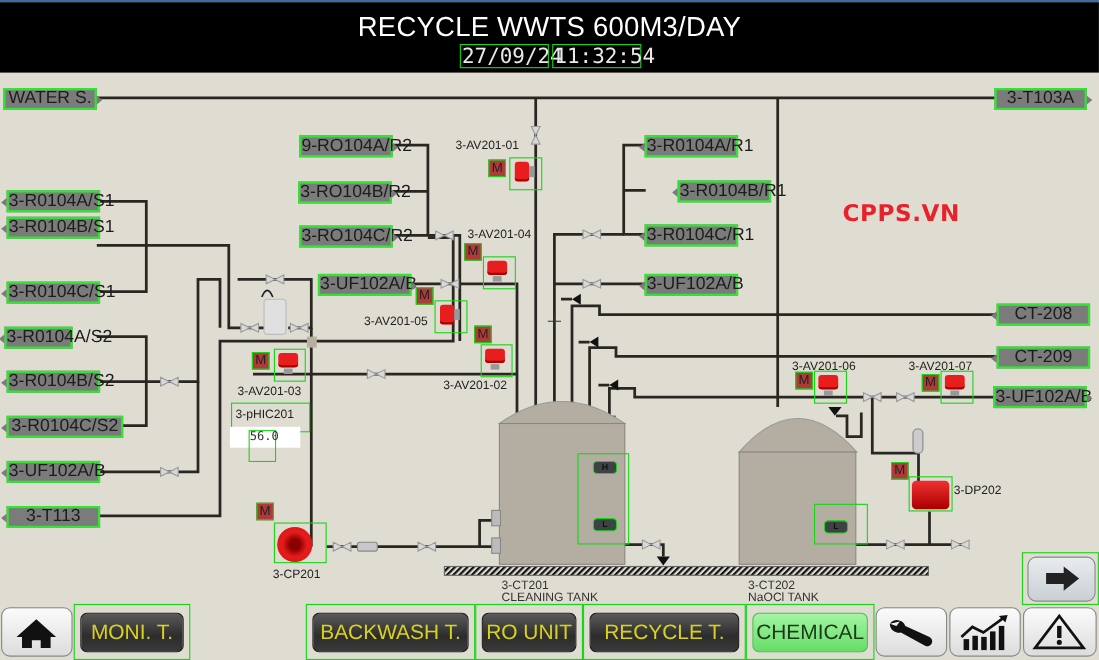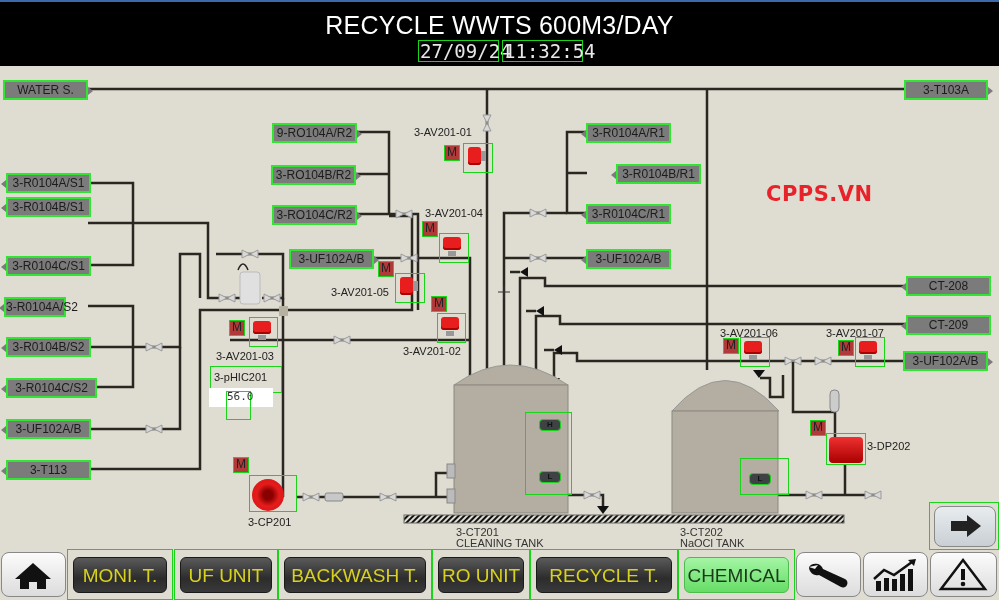--- a/index.html
+++ b/index.html
@@ -4,21 +4,21 @@
 <style>
 *{box-sizing:border-box;margin:0;padding:0}
 body{width:999px;height:600px;overflow:hidden;background:#dfdcd1;font-family:"Liberation Sans",sans-serif;position:relative}
 #topbar{position:absolute;left:0;top:0;width:999px;height:2px;background:#3c6aa8}
 #header{position:absolute;left:0;top:2px;width:999px;height:64px;background:#000;color:#fff;text-align:center}
 #title{position:absolute;left:0;width:999px;top:9px;font-size:25px;letter-spacing:0.2px}
 #date,#time{position:absolute;top:38px;height:22px;border:1px solid #19d419;font-size:19px;color:#e8e8e8;font-family:"DejaVu Sans Mono",monospace;line-height:20px;padding:0 1px}
 #date{left:418px;width:81px}
 #time{left:502px;width:81px}
 #diagram{position:absolute;left:0;top:0}
-.tag{position:absolute;height:20px;background:#7b7b7b;border:2px solid #33e533;color:#1c1c1c;font-size:12px;line-height:16px;text-align:center;white-space:nowrap;overflow:visible}
+.tag{position:absolute;height:20px;background:#7b7b7b;border:2px solid #33e533;color:#1c1c1c;font-size:16px;line-height:16px;text-align:center;white-space:nowrap;overflow:visible}
 .tag.l::before{content:"";position:absolute;left:-7px;top:5px;border-right:5px solid #7b7b7b;border-top:4px solid transparent;border-bottom:4px solid transparent}
 .tag.r::after{content:"";position:absolute;right:-7px;top:5px;border-left:5px solid #7b7b7b;border-top:4px solid transparent;border-bottom:4px solid transparent}
 .lbl{position:absolute;font-size:11px;color:#222;white-space:nowrap}
 .mbtn{position:absolute;width:16px;height:16px;background:#b03a3a;border:1.5px solid #19d419;color:#222;font-size:12px;line-height:13px;text-align:center}
 .valve{position:absolute;width:26px;height:26px;border:1.5px solid #19d419}
 .valve .body{position:absolute;left:3px;top:3px;width:18px;height:13px;background:#e81d1d;border-radius:3px;box-shadow:inset 0 -2px 0 #a00}
 .valve .stem{position:absolute;left:8px;top:17px;width:8px;height:5px;background:#999}
 .valve.v .body{left:4px;top:3px;width:13px;height:18px}
 .valve.v .stem{left:17px;top:7px;width:5px;height:10px}
 #cp201{position:absolute;left:249px;top:475px;width:48px;height:37px;border:1.5px solid #19d419}
@@ -153,21 +153,21 @@
   <path d="M498 292 h12 M504 286 v12" stroke="#333" stroke-width="1"></path>
 </svg>
 
 <div class="tag r" style="left:3px;top:80px;width:85px">WATER S.</div>
 <div class="tag r" style="left:904px;top:80px;width:84px">3-T103A</div>
 <div class="tag l" style="left:6px;top:173px;width:85px">3-R0104A/S1</div>
 <div class="tag l" style="left:6px;top:197px;width:85px">3-R0104B/S1</div>
 <div class="tag l" style="left:6px;top:256px;width:85px">3-R0104C/S1</div>
 <div class="tag l" style="left:4px;top:297px;width:62px">3-R0104A/S2</div>
 <div class="tag l" style="left:6px;top:337px;width:85px">3-R0104B/S2</div>
-<div class="tag l" style="left:6px;top:378px;width:91px">3-R0104C/S2</div>
+<div class="tag l" style="left:6px;top:378px;width:106px">3-R0104C/S2</div>
 <div class="tag l" style="left:6px;top:419px;width:85px">3-UF102A/B</div>
 <div class="tag l" style="left:6px;top:460px;width:85px">3-T113</div>
 <div class="tag r" style="left:272px;top:123px;width:85px">9-RO104A/R2</div>
 <div class="tag r" style="left:271px;top:165px;width:85px">3-RO104B/R2</div>
 <div class="tag r" style="left:272px;top:205px;width:85px">3-RO104C/R2</div>
 <div class="tag r" style="left:289px;top:249px;width:85px">3-UF102A/B</div>
 <div class="tag l" style="left:586px;top:123px;width:85px">3-R0104A/R1</div>
 <div class="tag l" style="left:616px;top:164px;width:85px">3-R0104B/R1</div>
 <div class="tag l" style="left:586px;top:204px;width:85px">3-R0104C/R1</div>
 <div class="tag l" style="left:586px;top:249px;width:85px">3-UF102A/B</div>
@@ -267,23 +267,20 @@
 
 <div id="navbar">
   <div class="iconbtn" style="left:1px;width:65px">
     <svg width="62" height="42">
         <path d="M31 10 L13 26 H18 V36 H27 V29 H35 V36 H44 V26 H49 Z" fill="#111"></path>
       </svg>
   </div>
   <div class="navcell" style="left:67px;width:106px">
       <div class="navbtn">MONI. T.</div>
     </div>
-  <div class="navcell" style="left:174px;width:104px">
-      <div class="navbtn">UF UNIT</div>
-    </div>
   <div class="navcell" style="left:278px;width:154px">
       <div class="navbtn">BACKWASH T.</div>
     </div>
   <div class="navcell" style="left:432px;width:98px">
       <div class="navbtn">RO UNIT</div>
     </div>
   <div class="navcell" style="left:530px;width:148px">
       <div class="navbtn">RECYCLE T.</div>
     </div>
   <div class="navcell" style="left:678px;width:117px">

